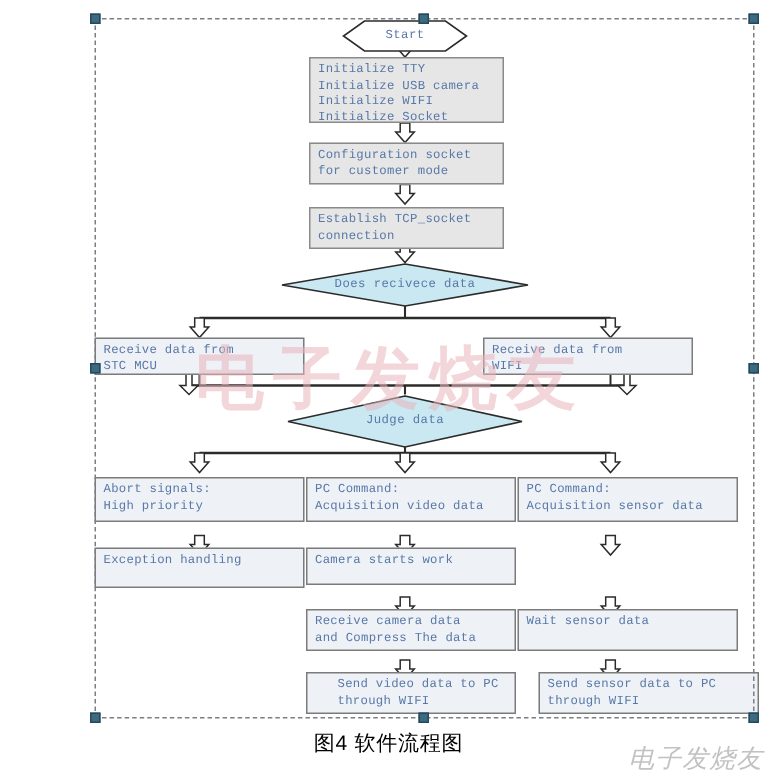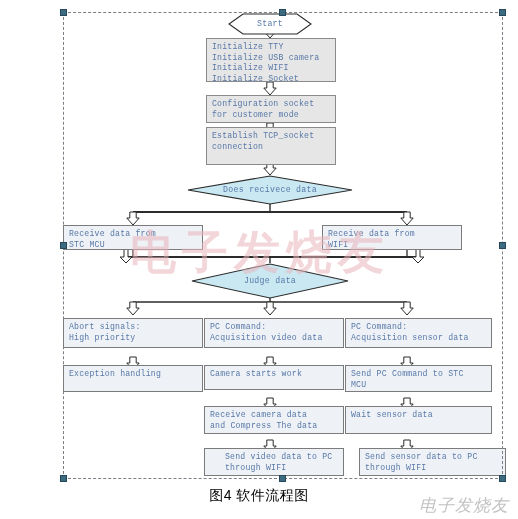--- a/index.html
+++ b/index.html
@@ -245,21 +245,21 @@
   <div class="shape-label" style="left:192px; top:276px; width:156px;">Judge data</div>
 
   <div class="node gray" style="left:206px; top:38px; width:130px; height:44px;">Initialize TTY
 Initialize USB camera
 Initialize WIFI
 Initialize Socket</div>
 
   <div class="node gray" style="left:206px; top:95px; width:130px; height:28px;">Configuration socket
 for customer mode</div>
 
-  <div class="node gray" style="left:206px; top:127px; width:130px; height:38px;">Establish TCP_socket
+  <div class="node gray" style="left:206px; top:138px; width:130px; height:28px;">Establish TCP_socket
 connection</div>
 
   <div class="node plain" style="left:63px; top:225px; width:140px; height:25px;">Receive data from
 STC MCU</div>
 
   <div class="node plain" style="left:322px; top:225px; width:140px; height:25px;">Receive data from
 WIFI</div>
 
   <div class="node plain" style="left:63px; top:318px; width:140px; height:30px;">Abort signals:
 High priority</div>
@@ -273,22 +273,20 @@
 
   <div class="node plain" style="left:204px; top:406px; width:140px; height:28px;">Receive camera data
 and Compress The data</div>
 
   <div class="node plain" style="left:204px; top:448px; width:140px; height:28px;padding-left:20px;">Send video data to PC
 through WIFI</div>
 
   <div class="node plain" style="left:345px; top:318px; width:147px; height:30px;">PC Command:
 Acquisition sensor data</div>
 
-  <div class="node plain" style="left:345px; top:365px; width:147px; height:27px;">Send PC Command to STC
-MCU</div>
 
   <div class="node plain" style="left:345px; top:406px; width:147px; height:28px;">Wait sensor data</div>
 
   <div class="node plain" style="left:345px; top:448px; width:147px; height:28px;margin-left:14px;">Send sensor data to PC
 through WIFI</div>
 
   <div class="wm" id="wm-center">电子发烧友</div>
 
   <div class="wm" id="wm-brand">
     <span class="wm-cn">电子发烧友</span>

